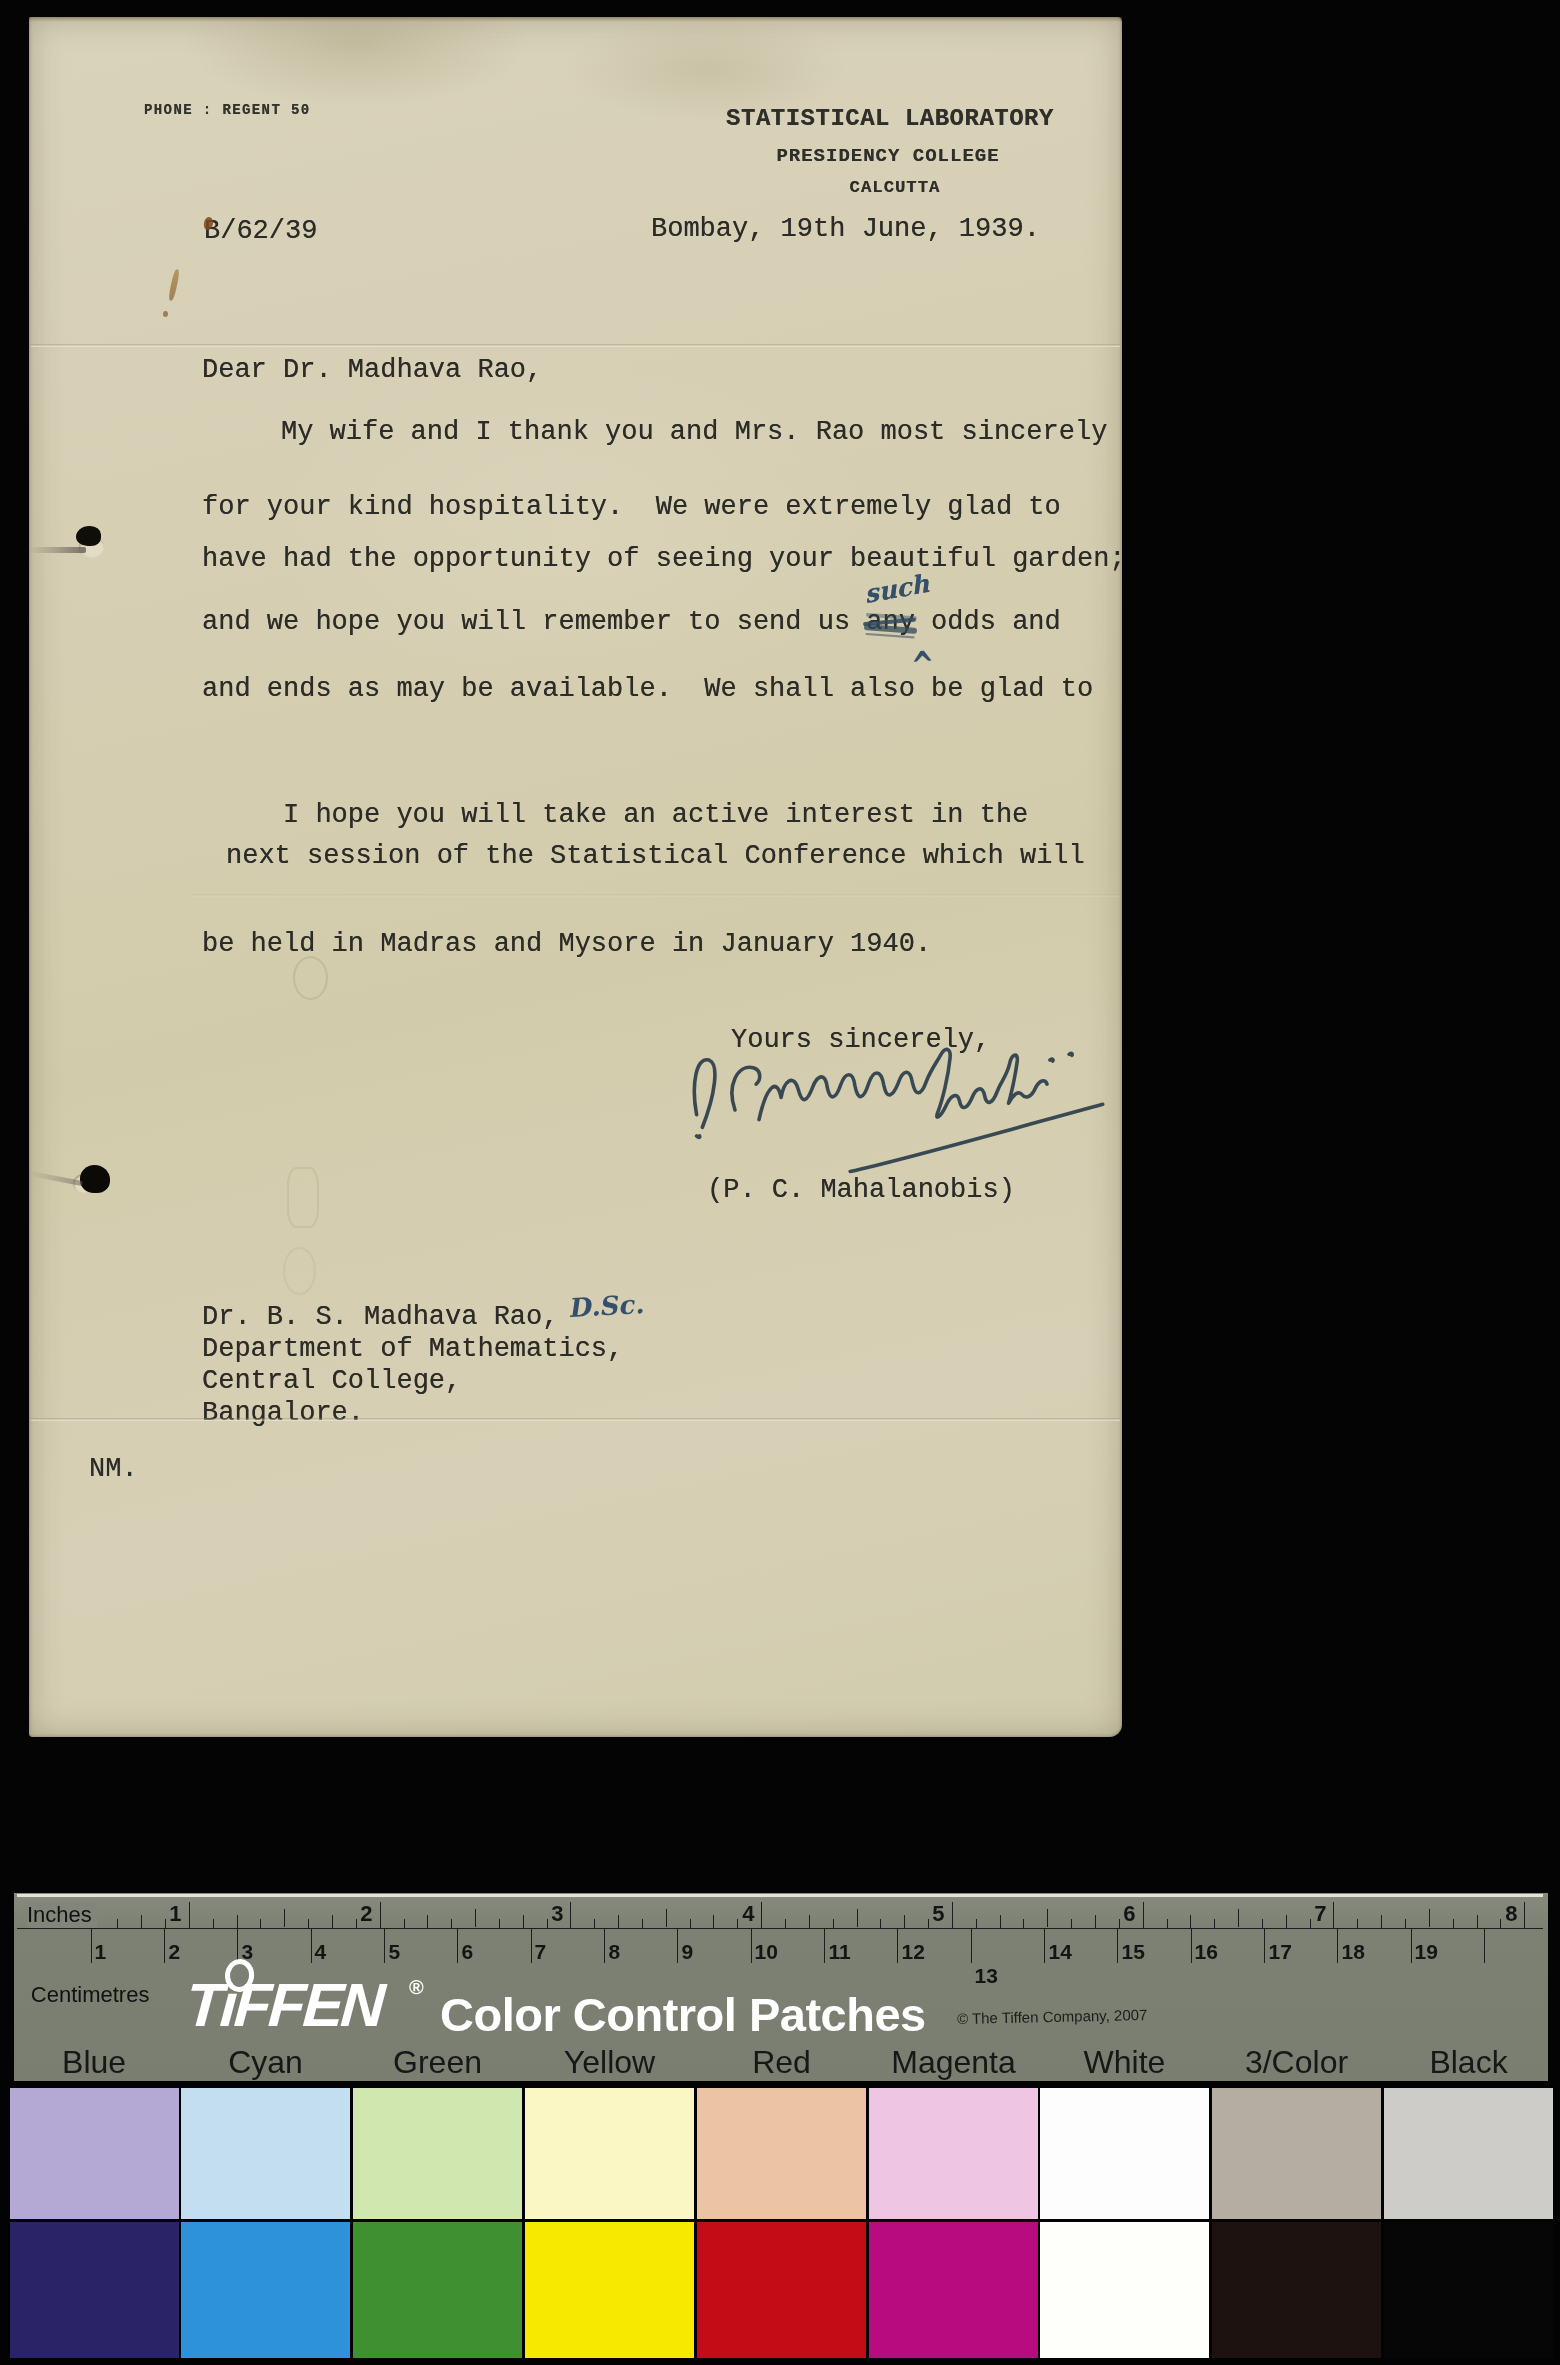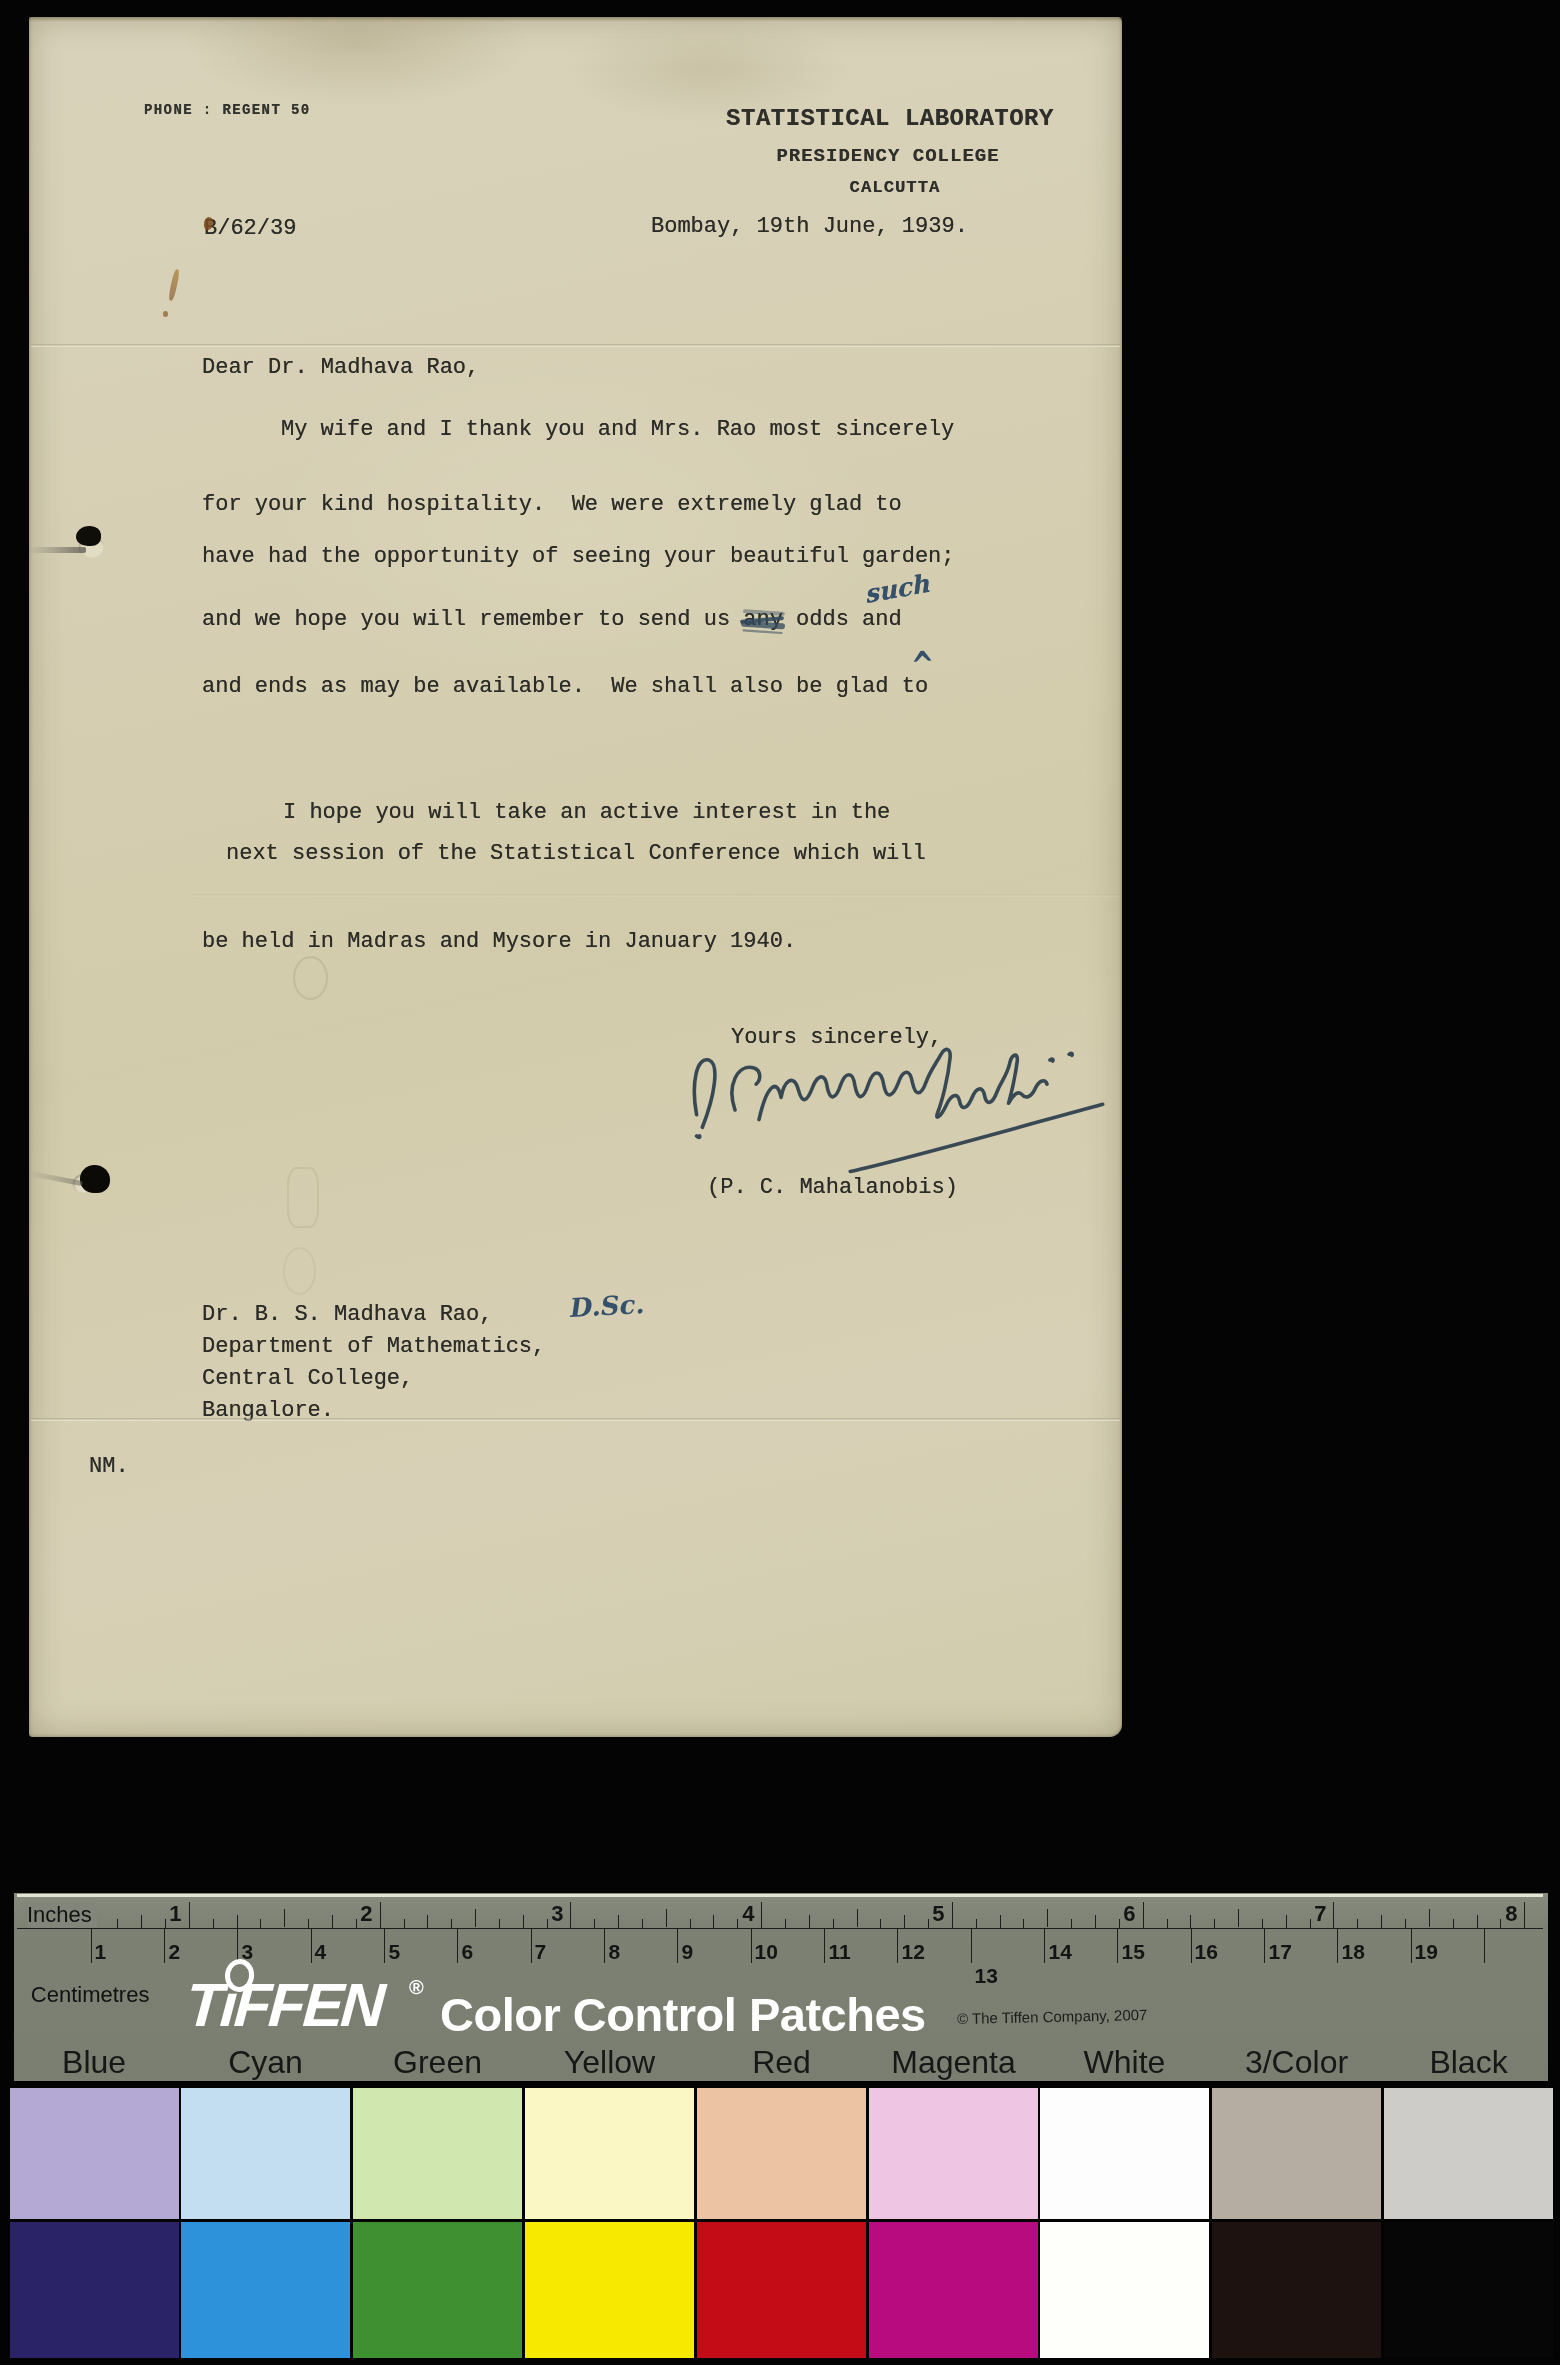--- a/index.html
+++ b/index.html
@@ -13,21 +13,21 @@
       radial-gradient(ellipse 250px 91px at 30% 1.5%, rgba(150,138,100,.30), rgba(150,138,100,0) 70%),
       radial-gradient(ellipse 202px 77px at 62% 3%, rgba(148,138,102,.22), rgba(148,138,102,0) 70%),
       radial-gradient(ellipse 432px 240px at 50% 30%, rgba(255,252,235,.10), rgba(255,252,235,0) 75%),
       linear-gradient(168deg,#d9d3bb 0%,#d6cfb4 28%,#d2cbab 55%,#d7d0b6 80%,#d2ccae 100%);
     box-shadow: inset 0 0 34px rgba(92,82,52,.33), inset 0 0 3.8px rgba(60,52,30,.45);
     border-radius:2.9px 4.8px 12.5px 3.8px;}
   .paper::before{content:"";position:absolute;left:0;top:0;right:0;height:4.3px;
     background:linear-gradient(to bottom,rgba(120,108,70,.45),rgba(120,108,70,0));}
 
   .typed{position:absolute;font-family:"Liberation Mono","DejaVu Sans Mono",monospace;
-    color:#2b2b27;white-space:pre;font-size:22px;line-height:1.1;
+    color:#2b2b27;white-space:pre;font-size:27px;line-height:1.1;
     text-shadow:0 0 0.5px rgba(40,40,36,.65),0.5px 0 0 rgba(40,40,36,.12);}
   .small-head{font-size:14px;letter-spacing:1.4px;font-weight:bold;color:#33332e;}
   .lh{font-weight:bold;transform:translateX(-50%);color:#2e2e2a;}
   .lh1{font-size:24px;letter-spacing:0.5px;}
   .lh2{font-size:19px;letter-spacing:1px;}
   .lh3{font-size:17.3px;letter-spacing:1px;}
 
   .pen{position:absolute;font-family:"DejaVu Serif",serif;font-style:italic;color:#35506a;}
   .insert-word{font-size:25px;transform:rotate(-10deg) skewX(-6deg);font-weight:bold;
     text-shadow:0 0 0.5px rgba(53,80,106,.8);}

